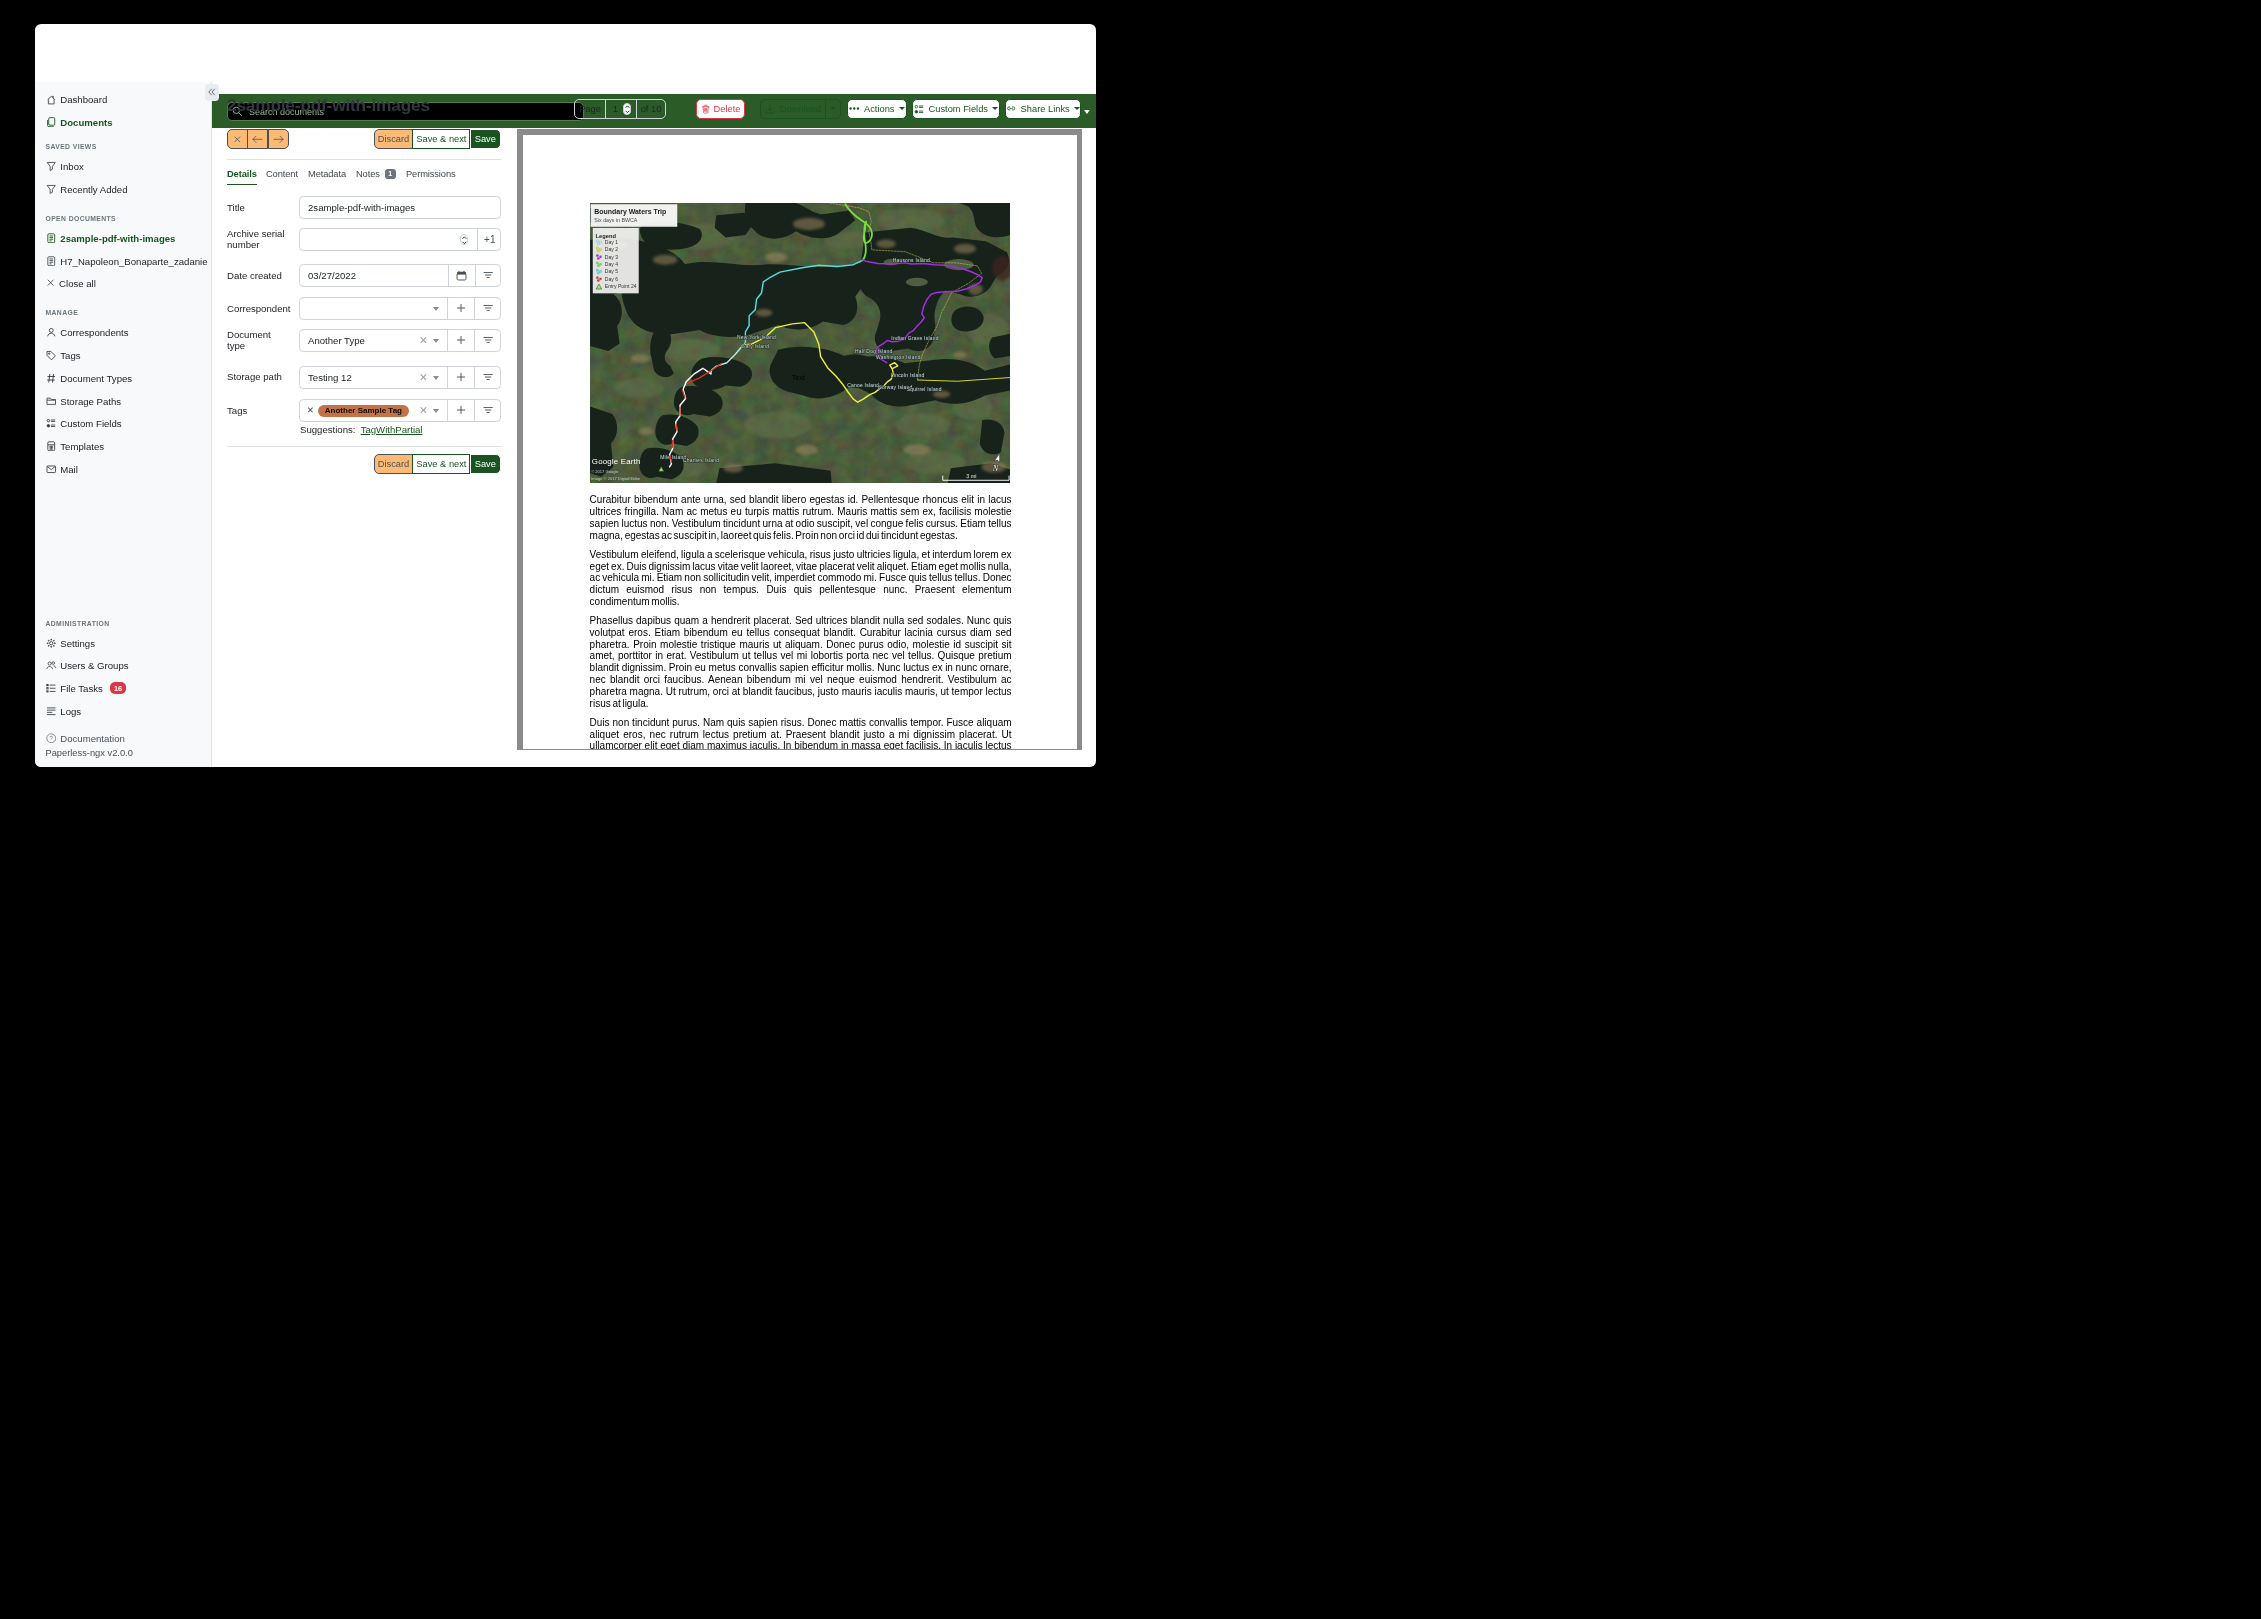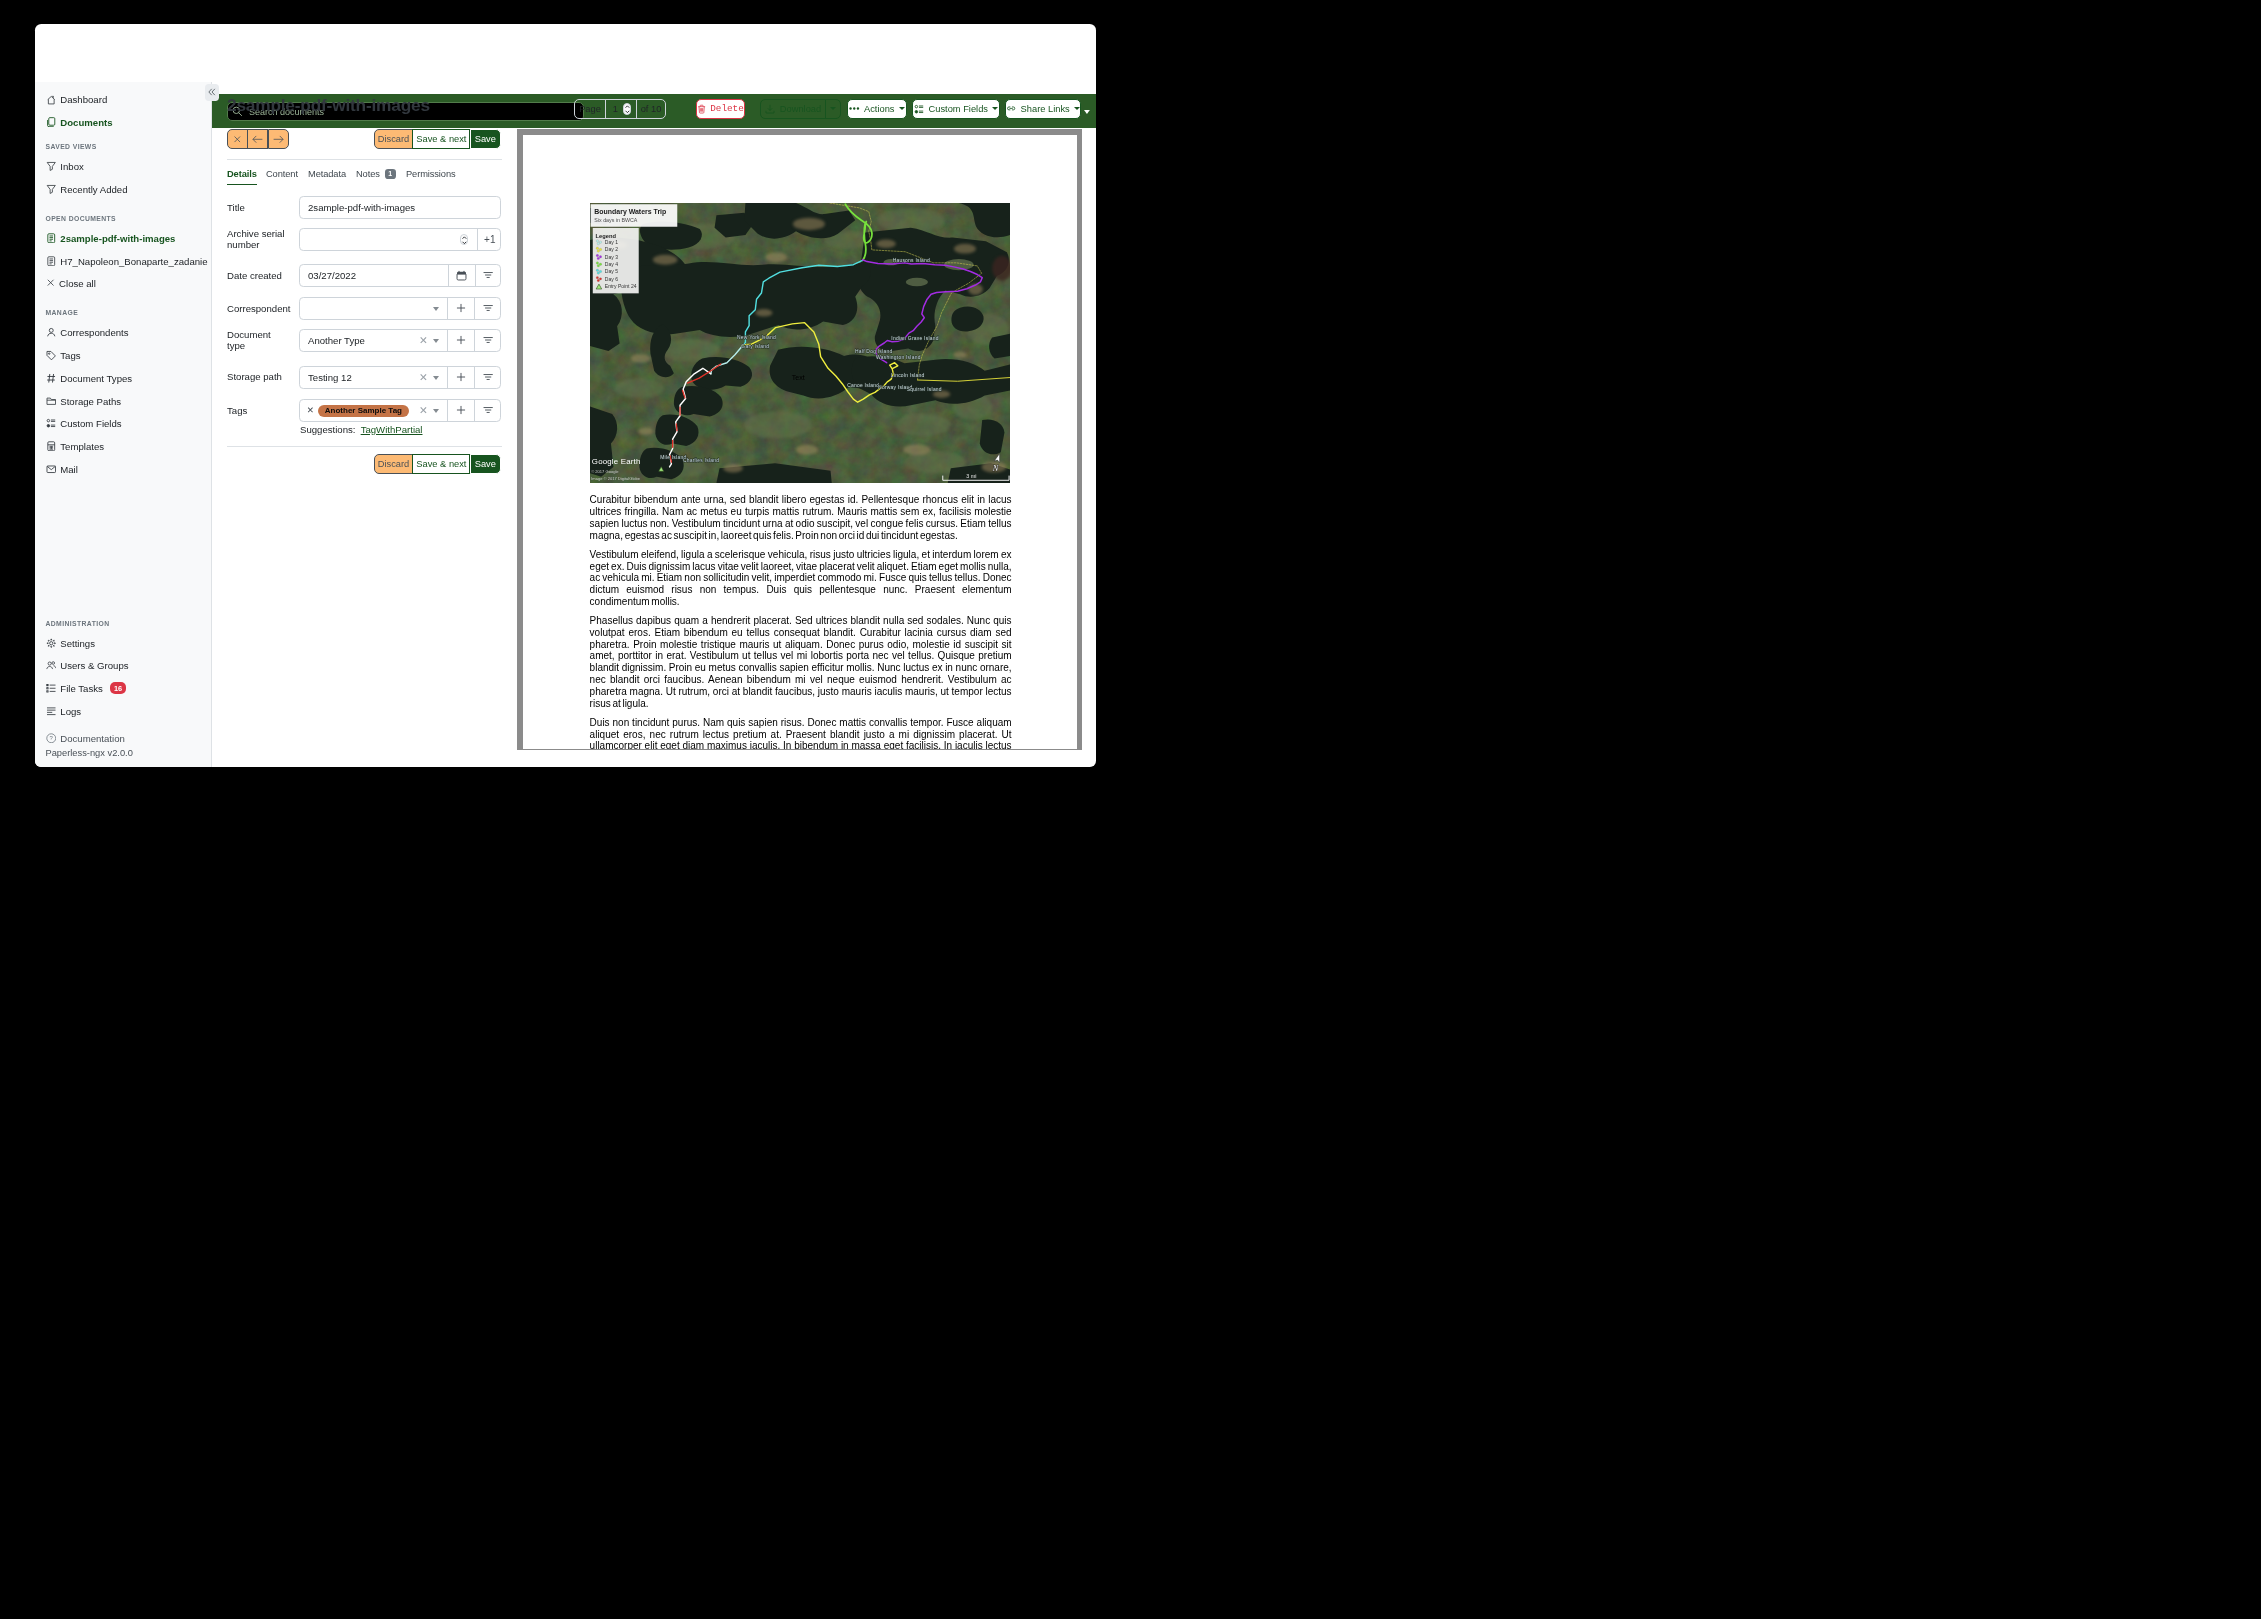--- a/index.html
+++ b/index.html
@@ -418,21 +418,21 @@
     <div style="width:32px;border-left:0.6px solid #ced4da;border-right:0.6px solid #ced4da;position:relative;display:flex;align-items:center;">
       <span style="margin-left:6.8px;">1</span>
       <div class="abs" style="left:16.7px;top:3.7px;width:8px;height:11.7px;border:0.6px solid #ced4da;border-radius:4.3px;background:#fcfcfc;">
         <svg width="6.8" height="10.5" viewBox="0 0 11 17" style="display:block;margin:0 auto;">
             <path d="M2.5 6 L5.5 3 L8.5 6 M2.5 11 L5.5 14 L8.5 11" stroke="#212529" stroke-width="1.5" fill="none"></path>
           </svg>
       </div>
     </div>
     <div style="flex:1;display:flex;align-items:center;justify-content:center;">of 10</div>
   </div>
-  <div class="hbtn" style="left:661px;width:49px;border-color:#dc3545;color:#dc3545;gap:3.7px;font-family:Liberation Mono, monospace;">
+  <div class="hbtn" style="left:661px;width:49px;border-color:#dc3545;color:#dc3545;gap:3.7px;">
     <svg width="9.3" height="10" viewBox="0 0 16 16">
         <g stroke="#dc3545" stroke-width="1.3" fill="none">
           <path d="M2 4 H14 M5.5 4 V2.5 A1 1 0 0 1 6.5 1.5 H9.5 A1 1 0 0 1 10.5 2.5 V4 M3.5 4 L4.2 14 A1.2 1.2 0 0 0 5.4 15 H10.6 A1.2 1.2 0 0 0 11.8 14 L12.5 4 M6.3 6.5 V12.5 M8 6.5 V12.5 M9.7 6.5 V12.5"></path>
         </g>
       </svg>
     <span>Delete</span>
   </div>
   <div class="abs" style="left:725px;top:75px;width:81px;height:20.7px;border:0.6px solid #17541f;border-radius:5px;display:flex;color:#17541f;font-size:9.3px;">
     <div style="width:64px;display:flex;align-items:center;justify-content:center;gap:5px;">
       <svg width="10" height="10" viewBox="0 0 16 16">

